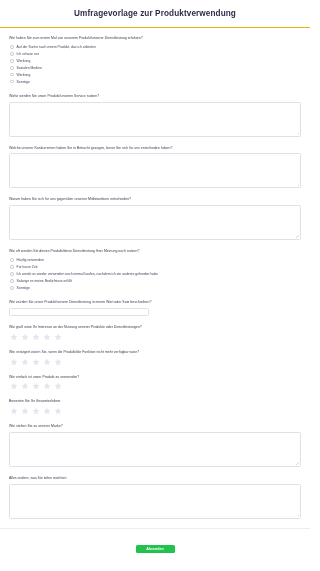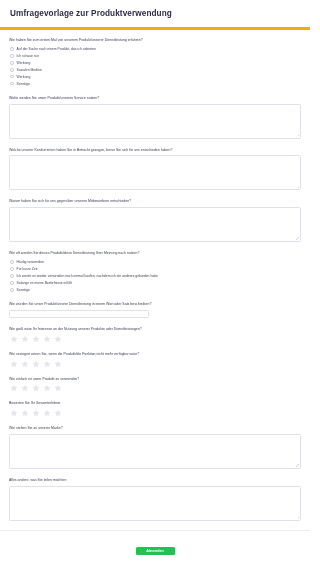--- a/index.html
+++ b/index.html
@@ -16,22 +16,22 @@
     width: 310px;
     height: 571px;
     background: #ffffff;
     overflow: hidden;
     position: relative;
   }
 
   
   .form-header {
     padding: 9px 10px 8px 10px;
-    border-bottom: 3px solid #eab308;
-    text-align: left;
+    border-bottom: 1px solid #eab308;
+    text-align: center;
   }
   .form-title {
     font-size: 8.2px;
     font-weight: 600;
     color: #2b2e46;
     letter-spacing: .1px;
     line-height: 1.2;
   }
 
   

